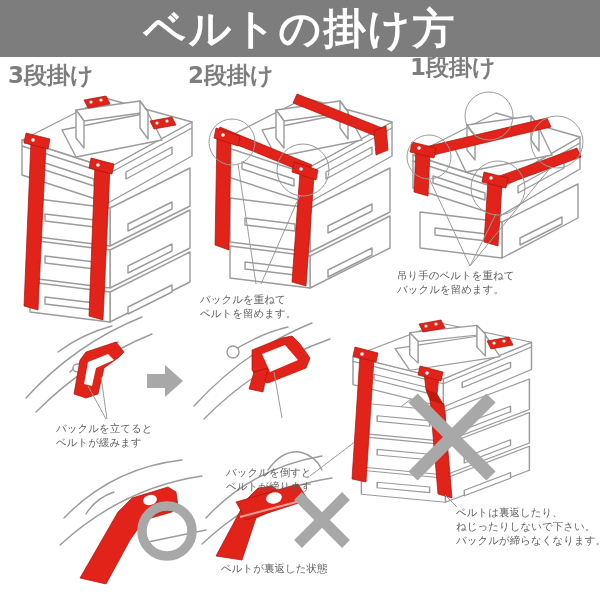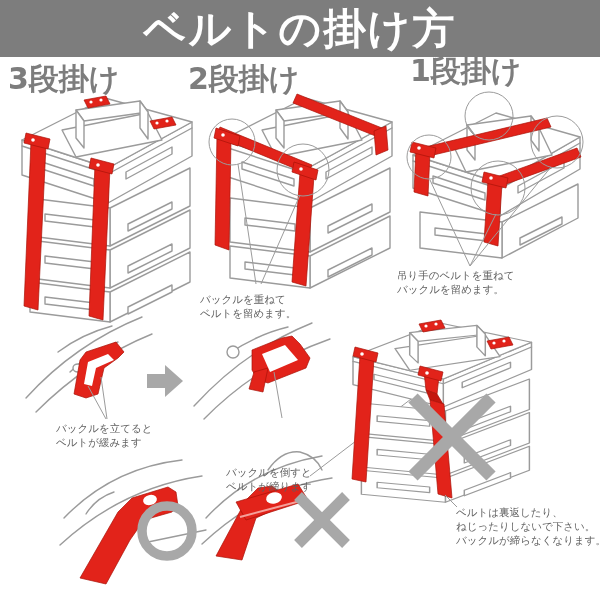--- a/index.html
+++ b/index.html
@@ -1,21 +1,21 @@
 <!DOCTYPE html>
 <html><head>
 <meta charset="utf-8">
 <style>
   html,body{margin:0;padding:0;background:#fff;}
   .canvas{position:relative;width:600px;height:600px;background:#ffffff;overflow:hidden;
           font-family:"DejaVu Sans","Liberation Sans",sans-serif;}
   .hdr{position:absolute;left:0;top:0;width:600px;height:57px;background:#7d7d7d;
        display:flex;align-items:center;justify-content:center;}
   .hdr h1{margin:0;color:#fff;font-size:42px;font-weight:bold;letter-spacing:2px;line-height:1;}
-  .seclabel{position:absolute;color:#7d7d7d;font-size:30px;font-weight:bold;line-height:1;}
+  .seclabel{position:absolute;color:#7d7d7d;font-size:23px;font-weight:bold;line-height:1;}
   .l3{left:8px;top:64px;}
   .l2{left:188px;top:64px;}
   .l1{left:410px;top:56px;}
   .cap{position:absolute;color:#5f5f5f;font-size:10.5px;line-height:1.34;white-space:pre-line;}
   .cap-2tier{left:200px;top:292px;}
   .cap-1tier{left:397px;top:269px;font-family:Liberation Mono, monospace;}
   .cap-loosen{left:56px;top:421px;}
   .cap-tighten{left:226px;top:421px;margin-top:44px;}
   .cap-flipped{left:221px;top:561px;}
   .cap-warning{left:456px;top:505px;width:160px;}
@@ -233,16 +233,17 @@
   </svg>
 
   <div class="cap cap-2tier">バックルを重ねて
 ベルトを留めます。</div>
   <div class="cap cap-1tier">吊り手のベルトを重ねて
 バックルを留めます。</div>
   <div class="cap cap-loosen">バックルを立てると
 ベルトが緩みます</div>
   <div class="cap cap-tighten">バックルを倒すと
 ベルトが締ります</div>
+  <div class="cap cap-flipped">ベルトが裏返した状態</div>
   <div class="cap cap-warning">ベルトは裏返したり、
 ねじったりしないで下さい。
 バックルが締らなくなります。</div>
 </div>
 
 </body></html>

